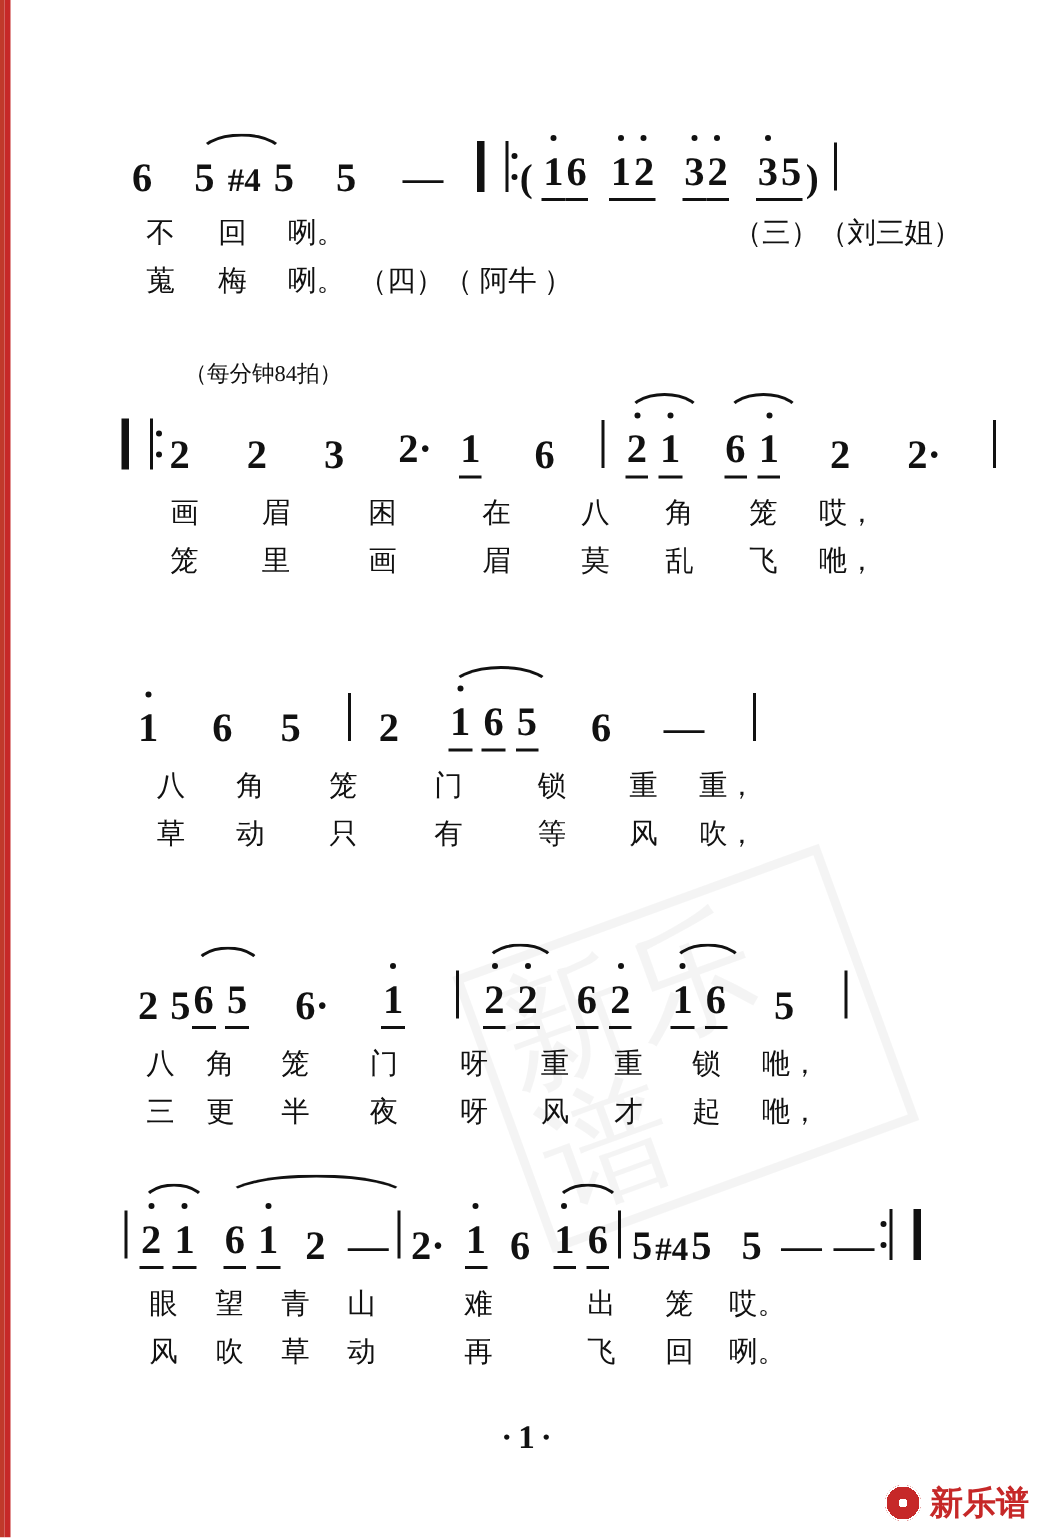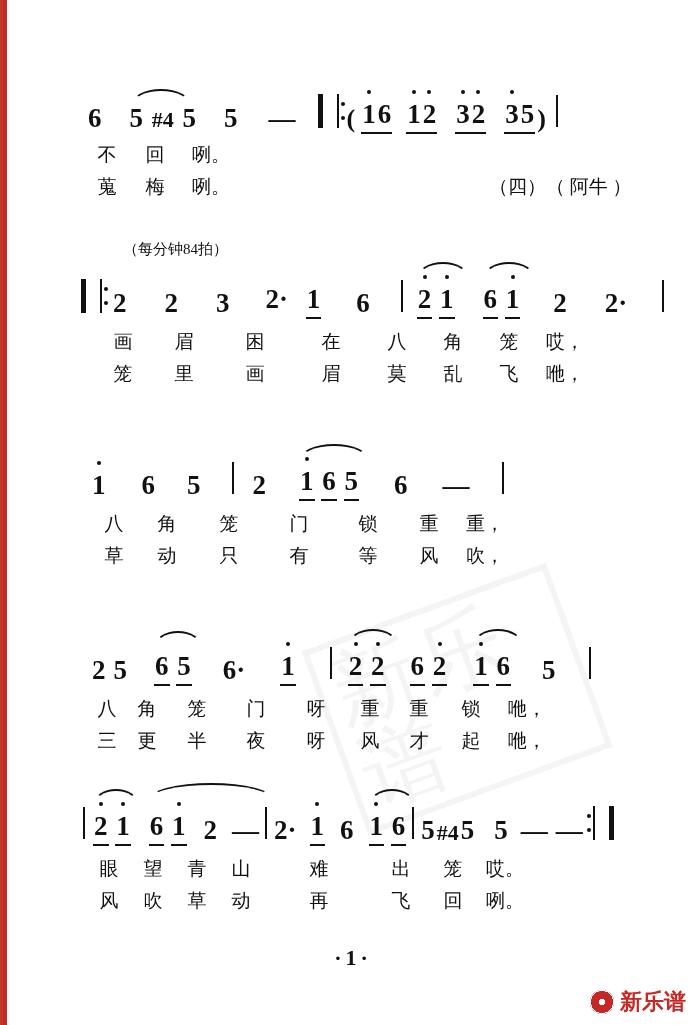--- a/index.html
+++ b/index.html
@@ -155,27 +155,28 @@
       <span class="note oct-hi beam1" style="margin-left:18px;">3</span>
       <span class="note beam1">5</span>
       <span class="paren" style="margin-left:2px;">)</span>
       <span class="bar" style="margin-left:10px;"></span>
     </div>
 
     <div class="lyricline" style="padding-left:84px;margin-top:6px;">
       <span class="lcell" style="width:40px;">不</span>
       <span class="lcell" style="width:56px;">回</span>
       <span class="lcell" style="width:56px;">咧。</span>
+      <span class="rolelabel" style="margin-left:250px;">（三）（刘三姐）</span>
     </div>
 
     <div class="lyricline" style="padding-left:84px;margin-top:2px;">
       <span class="lcell" style="width:40px;">蒐</span>
       <span class="lcell" style="width:56px;">梅</span>
       <span class="lcell" style="width:56px;">咧。</span>
-      <span class="rolelabel" style="margin-left:250px;">（四）（ 阿牛 ）</span>
+      <span class="rolelabel" style="">（四）（ 阿牛 ）</span>
     </div>
   </div>
 
   <div class="system" style="top:240px;">
     <div class="tempo" style="padding-left:120px;">（每分钟84拍）</div>
 
     <div class="noteline" style="padding-left:78px;margin-top:14px;">
       <span class="repeat-start" style="margin-left:0;"></span>
       <span class="note" style="margin-left:4px;">2</span>
       <span class="note" style="margin-left:36px;">2</span>
@@ -262,21 +263,21 @@
       <span class="lcell" style="width:66px;">等</span>
       <span class="lcell" style="width:56px;">风</span>
       <span class="lcell" style="width:56px;">吹，</span>
     </div>
   </div>
 
   <div class="system" style="top:640px;">
     <div class="noteline" style="padding-left:88px;">
       <span class="note">2</span>
       <span class="note" style="margin-left:6px;">5</span>
-      <span style="position:relative;display:inline-block;margin-left:26px;">
+      <span style="position:relative;display:inline-block;">
         <span class="slur" style="left:0px;top:-20px;width:44px;"></span>
         <span class="note beam1">6</span>
         <span class="note beam1">5</span>
       </span>
       <span class="note" style="margin-left:30px;">6·</span>
       <span class="note oct-hi beam1" style="margin-left:34px;">1</span>
       <span class="bar" style="margin-left:34px;"></span>
 
       <span style="position:relative;display:inline-block;margin-left:8px;">
         <span class="slur" style="left:0px;top:-22px;width:46px;"></span>

